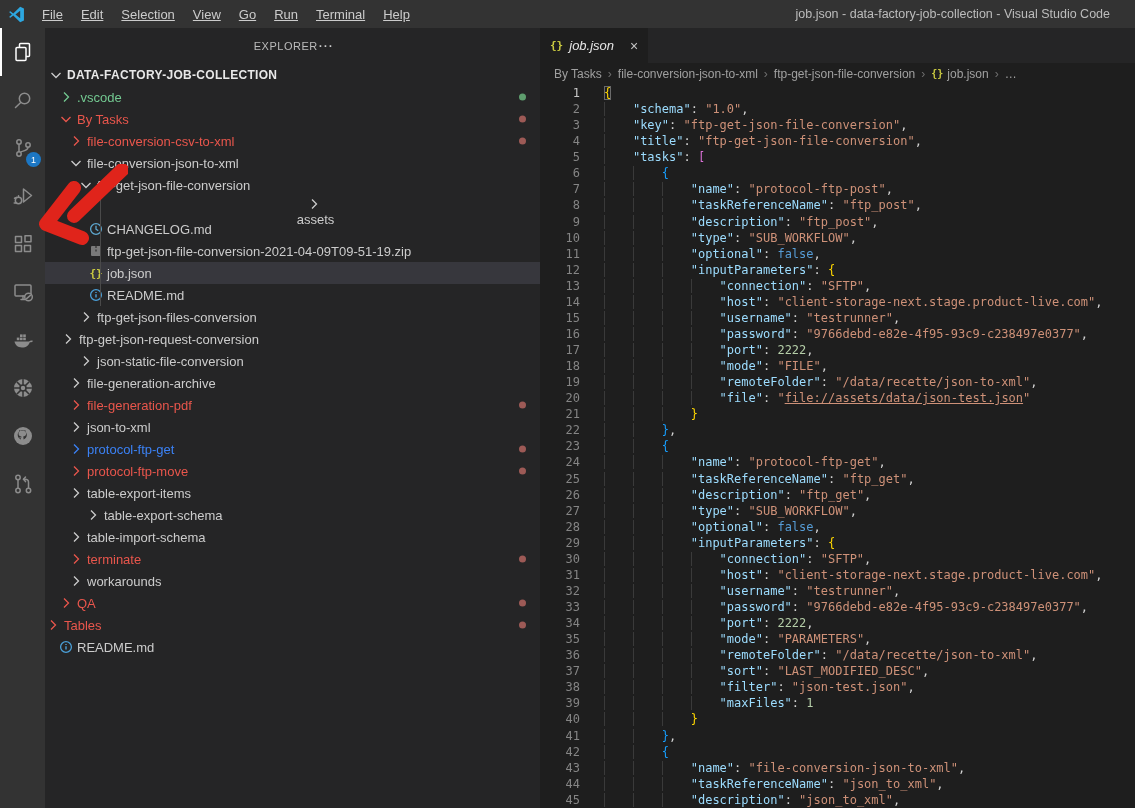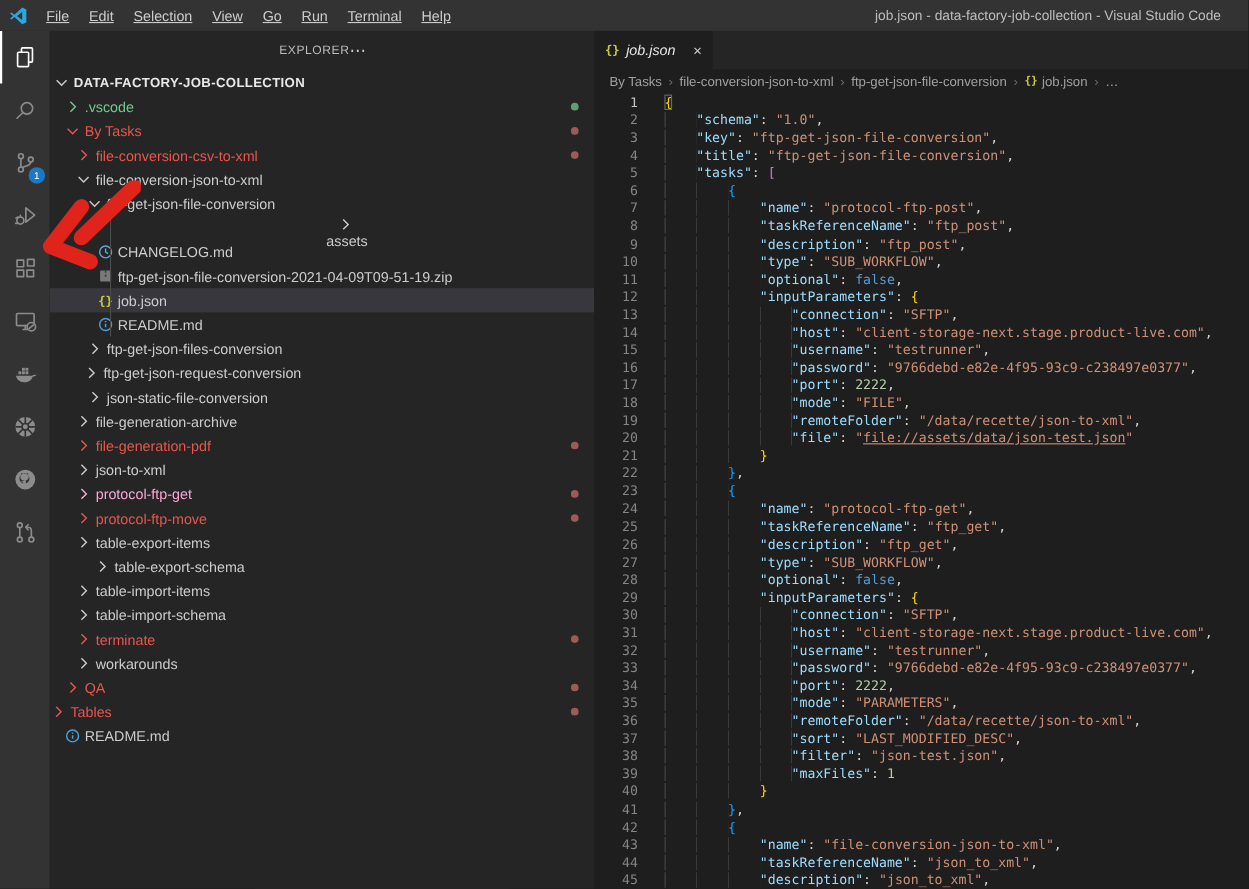--- a/index.html
+++ b/index.html
@@ -284,21 +284,21 @@
           <span class="t-label">README.md</span>
         </div>
         <div class="tree-row" style="padding-left: 33px;">
           <span class="tw">
             <svg width="16" height="16" viewBox="0 0 16 16" fill="none" stroke="currentColor" stroke-width="1.3">
               <path d="M6 3.5 L10.5 8 L6 12.5"></path>
             </svg>
           </span>
           <span class="t-label">ftp-get-json-files-conversion</span>
         </div>
-        <div class="tree-row" style="padding-left: 30px; text-align: right;">
+        <div class="tree-row" style="padding-left: 15px; text-align: right;">
           <span class="tw">
             <svg width="16" height="16" viewBox="0 0 16 16" fill="none" stroke="currentColor" stroke-width="1.3">
               <path d="M6 3.5 L10.5 8 L6 12.5"></path>
             </svg>
           </span>
           <span class="t-label">ftp-get-json-request-conversion</span>
         </div>
         <div class="tree-row" style="padding-left: 33px; align-items: center;">
           <span class="tw">
             <svg width="16" height="16" viewBox="0 0 16 16" fill="none" stroke="currentColor" stroke-width="1.3">
@@ -325,21 +325,21 @@
           <span class="dot" style="background: rgb(157, 90, 86);"></span>
         </div>
         <div class="tree-row" style="padding-left: 23px;">
           <span class="tw">
             <svg width="16" height="16" viewBox="0 0 16 16" fill="none" stroke="currentColor" stroke-width="1.3">
               <path d="M6 3.5 L10.5 8 L6 12.5"></path>
             </svg>
           </span>
           <span class="t-label">json-to-xml</span>
         </div>
-        <div class="tree-row" style="padding-left: 23px; color: #f9a8d4;">
+        <div class="tree-row" style="padding-left: 23px; color: #3b82f6;">
           <span class="tw">
             <svg width="16" height="16" viewBox="0 0 16 16" fill="none" stroke="currentColor" stroke-width="1.3">
               <path d="M6 3.5 L10.5 8 L6 12.5"></path>
             </svg>
           </span>
           <span class="t-label">protocol-ftp-get</span>
           <span class="dot" style="background: rgb(157, 90, 86);"></span>
         </div>
         <div class="tree-row" style="padding-left: 23px; color: rgb(233, 86, 76);">
           <span class="tw">
@@ -358,28 +358,20 @@
           </span>
           <span class="t-label">table-export-items</span>
         </div>
         <div class="tree-row" style="padding-left: 23px; margin-left: 17px;">
           <span class="tw">
             <svg width="16" height="16" viewBox="0 0 16 16" fill="none" stroke="currentColor" stroke-width="1.3">
               <path d="M6 3.5 L10.5 8 L6 12.5"></path>
             </svg>
           </span>
           <span class="t-label">table-export-schema</span>
-        </div>
-        <div class="tree-row" style="padding-left: 23px;">
-          <span class="tw">
-            <svg width="16" height="16" viewBox="0 0 16 16" fill="none" stroke="currentColor" stroke-width="1.3">
-              <path d="M6 3.5 L10.5 8 L6 12.5"></path>
-            </svg>
-          </span>
-          <span class="t-label">table-import-items</span>
         </div>
         <div class="tree-row" style="padding-left: 23px;">
           <span class="tw">
             <svg width="16" height="16" viewBox="0 0 16 16" fill="none" stroke="currentColor" stroke-width="1.3">
               <path d="M6 3.5 L10.5 8 L6 12.5"></path>
             </svg>
           </span>
           <span class="t-label">table-import-schema</span>
         </div>
         <div class="tree-row" style="padding-left: 23px; color: rgb(233, 86, 76);">

